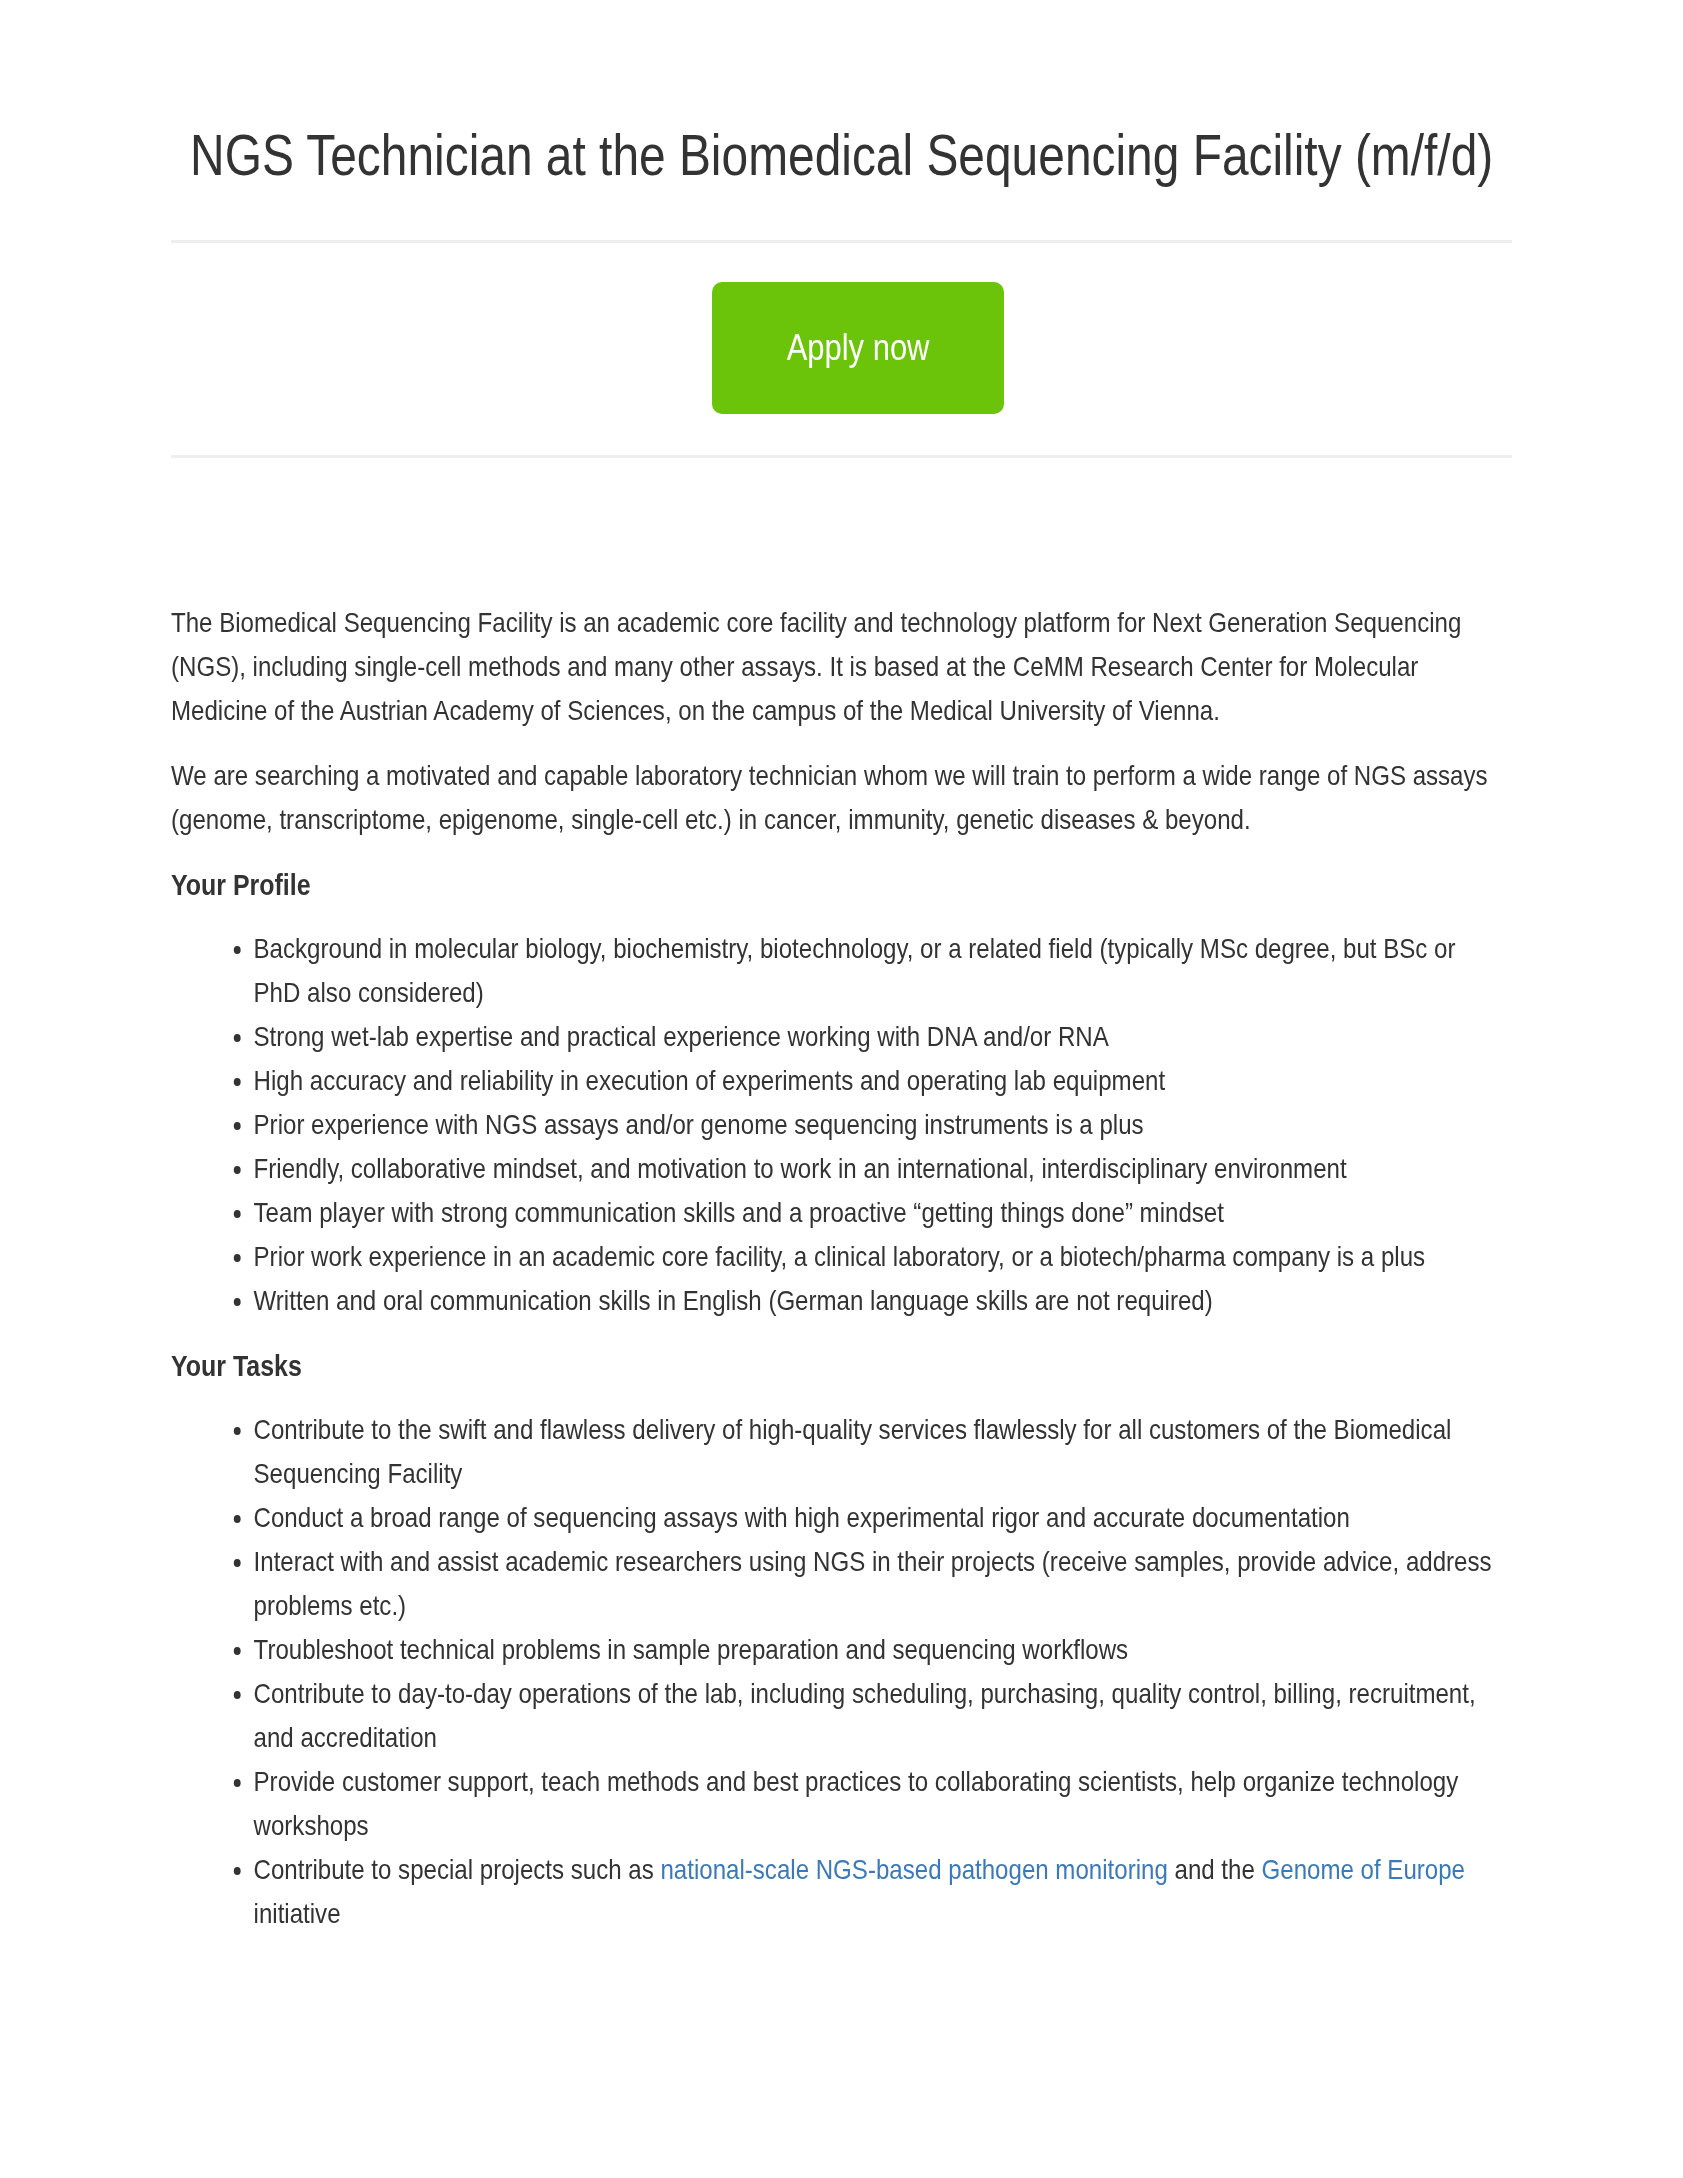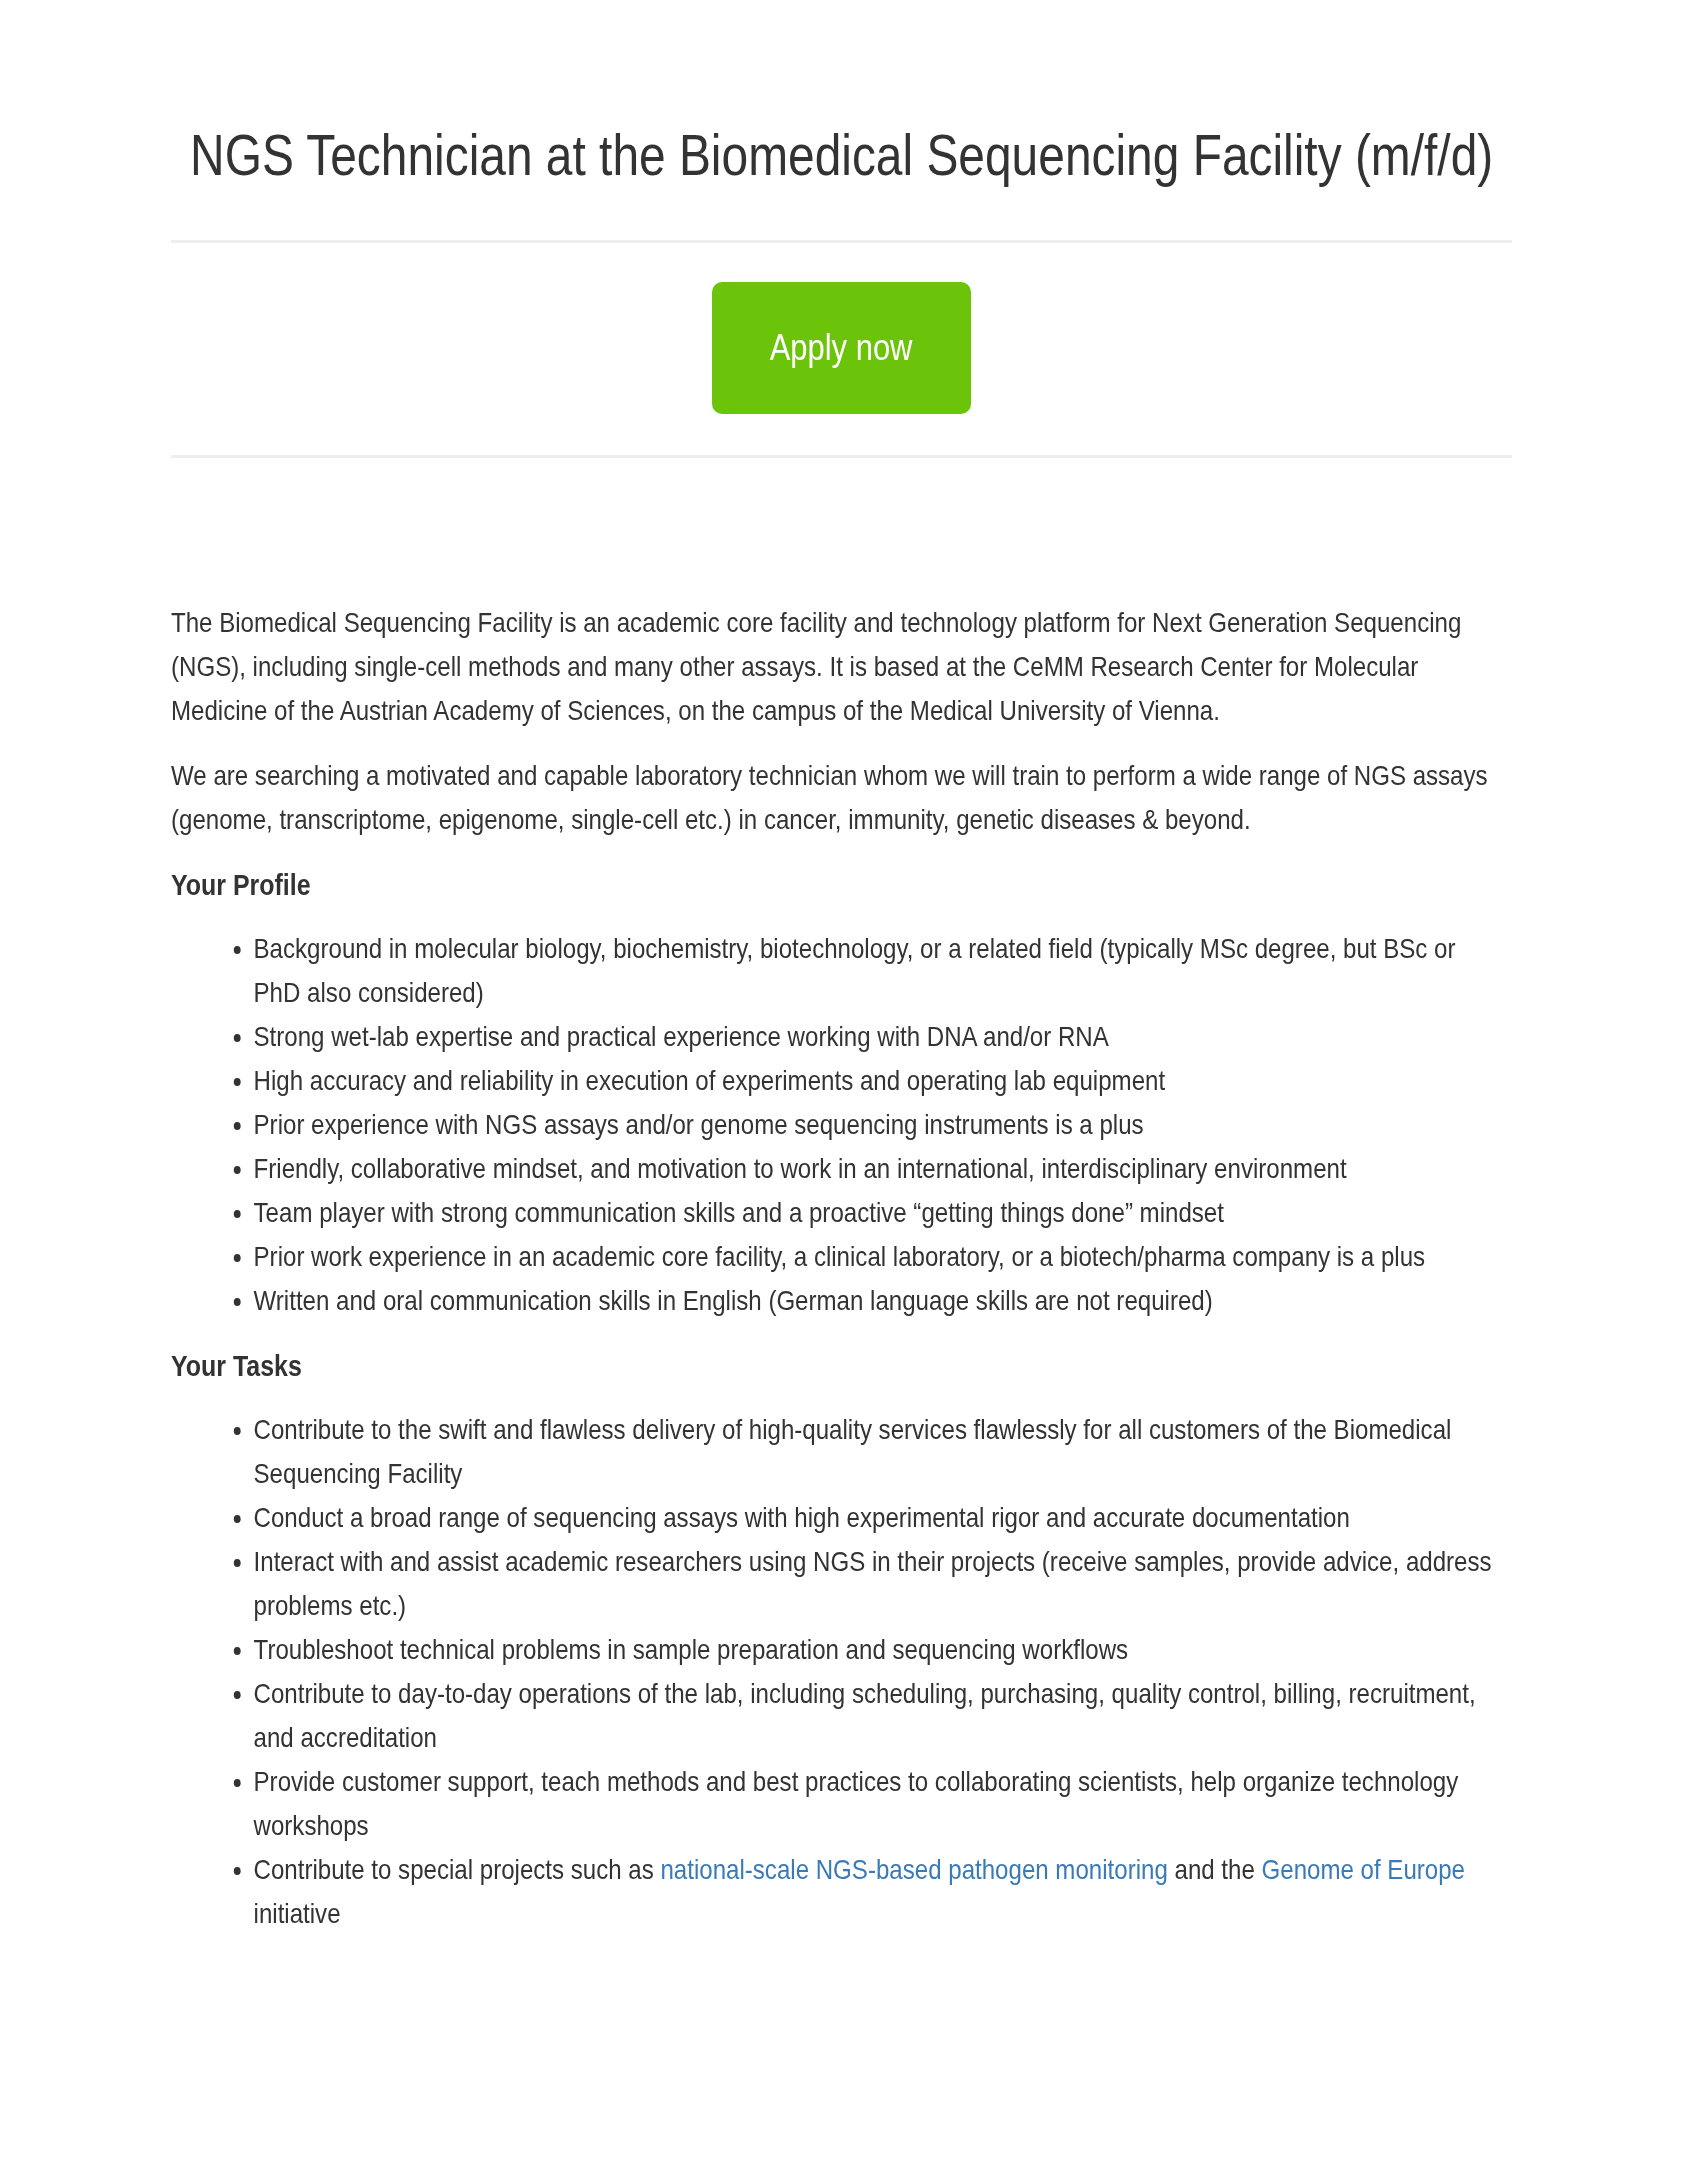--- a/index.html
+++ b/index.html
@@ -3,21 +3,21 @@
 <meta charset="utf-8">
 <style>
   html, body { margin: 0; padding: 0; background: #ffffff; }
   body { width: 1683px; height: 2178px; position: relative; overflow: hidden;
          font-family: "Liberation Sans", sans-serif; color: #333333; }
   .title-wrap { position: absolute; left: 0; top: 121px; width: 1683px; text-align: center; }
   .title { display: inline-block; font-size: 57px; font-weight: normal; margin: 0;
            transform: scaleX(0.84); transform-origin: center; white-space: nowrap;
            color: #333333; line-height: 69px; }
   .divider { position: absolute; left: 171px; width: 1341px; height: 3px; background: #eeeeee; }
-  .apply-btn { position: absolute; left: 712px; top: 282px; width: 259px; height: 132px;
+  .apply-btn { position: absolute; left: 712px; top: 282px; width: 292px; height: 132px;
                background: #6cc40a; border-radius: 10px; border: none; color: #ffffff;
                display: flex; align-items: center; justify-content: center; cursor: pointer; }
   .apply-btn span { font-size: 36px; transform: scaleX(0.86); display: inline-block; white-space: nowrap; }
   .content { position: absolute; left: 171px; top: 601px; width: 1542px;
              transform: scaleX(0.86); transform-origin: left top;
              font-size: 28px; line-height: 44px; }
   .content p { margin: 0 0 21px 0; }
   .content h3 { margin: 0 0 20px 0; font-size: 29px; font-weight: bold; line-height: 44px; }
   .content ul { margin: 0 0 21px 0; padding-left: 96px; }
   .content li { margin: 0; padding-left: 0; }

